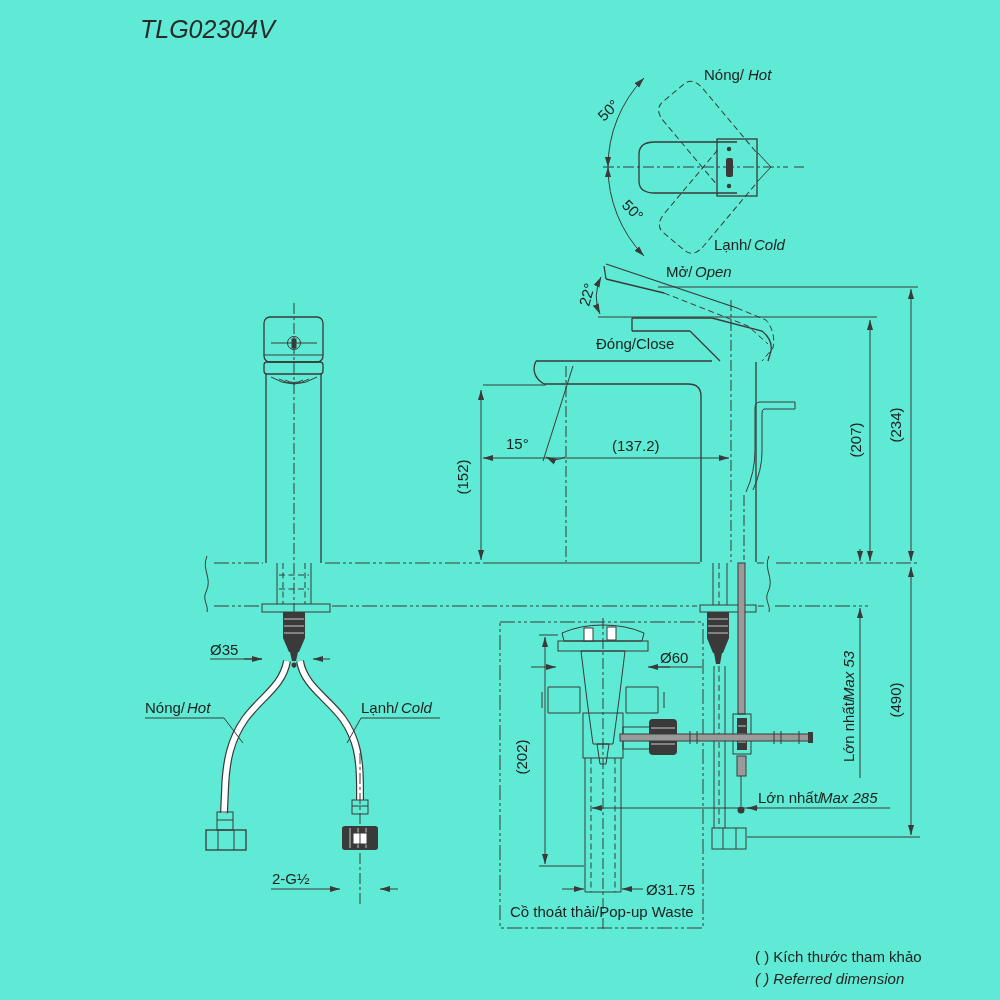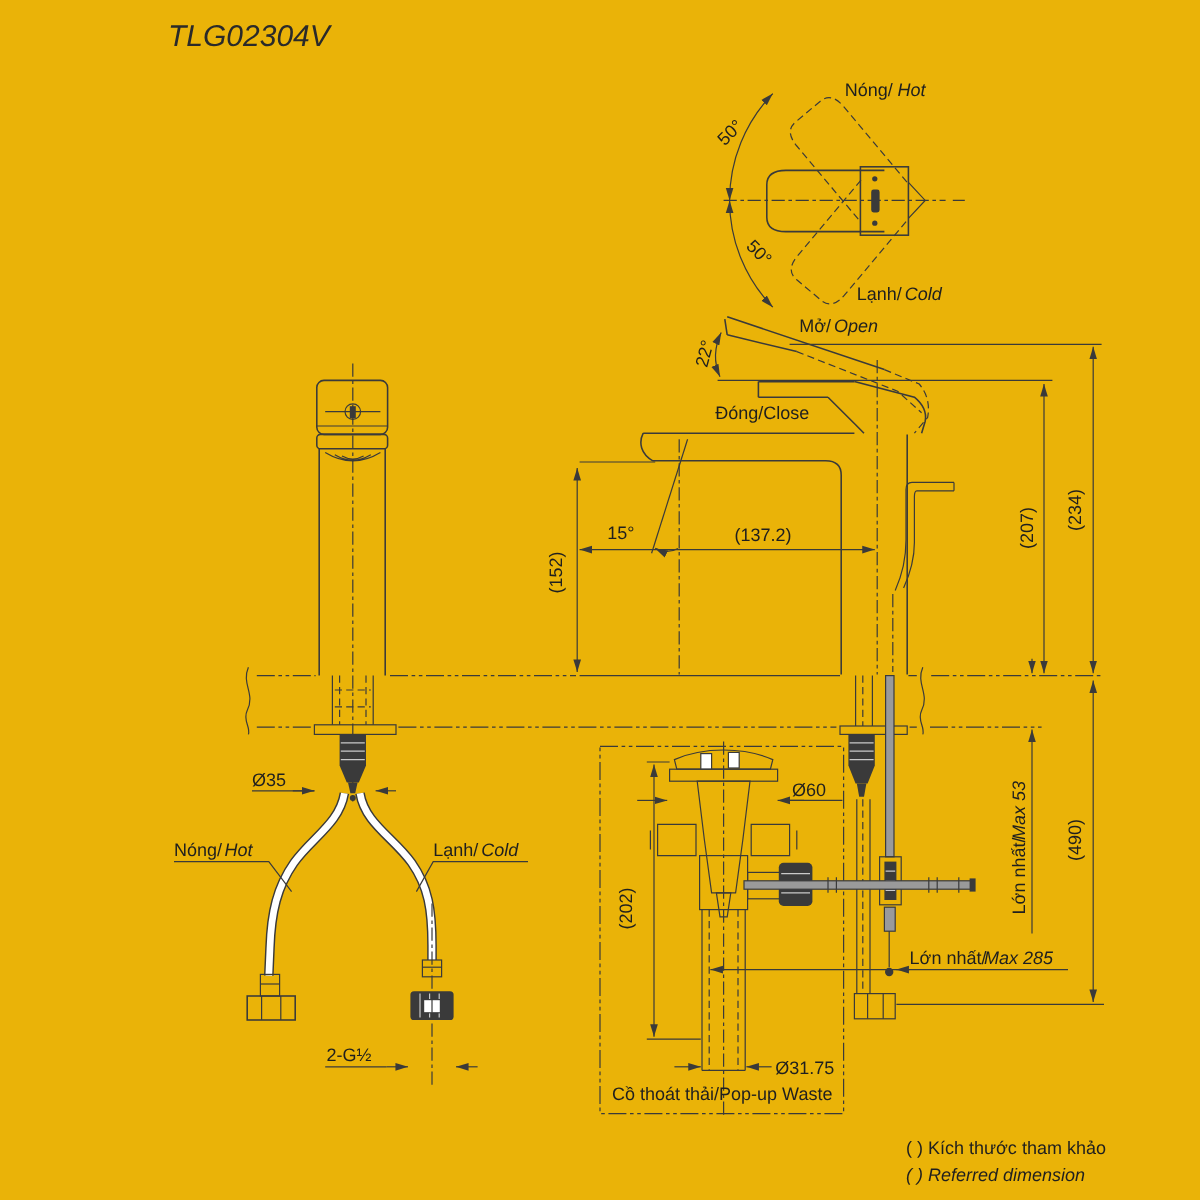--- a/index.html
+++ b/index.html
@@ -1,16 +1,16 @@
 <!DOCTYPE html>
 <html><head>
 <meta charset="utf-8">
 <style>
   html,body{margin:0;padding:0;background:#ffffff;}
-  .page{position:relative;width:1000px;height:1000px;background:#eab308;overflow:hidden;
+  .page{position:relative;width:1000px;height:1000px;background:#5eead4;overflow:hidden;
         font-family:"Liberation Sans","DejaVu Sans",sans-serif;}
   svg text{font-family:"Liberation Sans","DejaVu Sans",sans-serif;font-size:15px;fill:#1f1f1f;}
   svg .it{font-style:italic;}
   svg .ttl{font-size:25px;font-style:italic;fill:#2a2a2a;}
   .ln{stroke:#3a3a3a;fill:none;stroke-width:1.3;stroke-linecap:butt;}
   .thin{stroke-width:1;}
   .hd{stroke-dasharray:6,3.5;}
   .cl{stroke-dasharray:11,3,3,3;}
   .ph{stroke-dasharray:15,3,3,3,3,3;}
   .dk{fill:#3a3a3a;stroke:none;}

